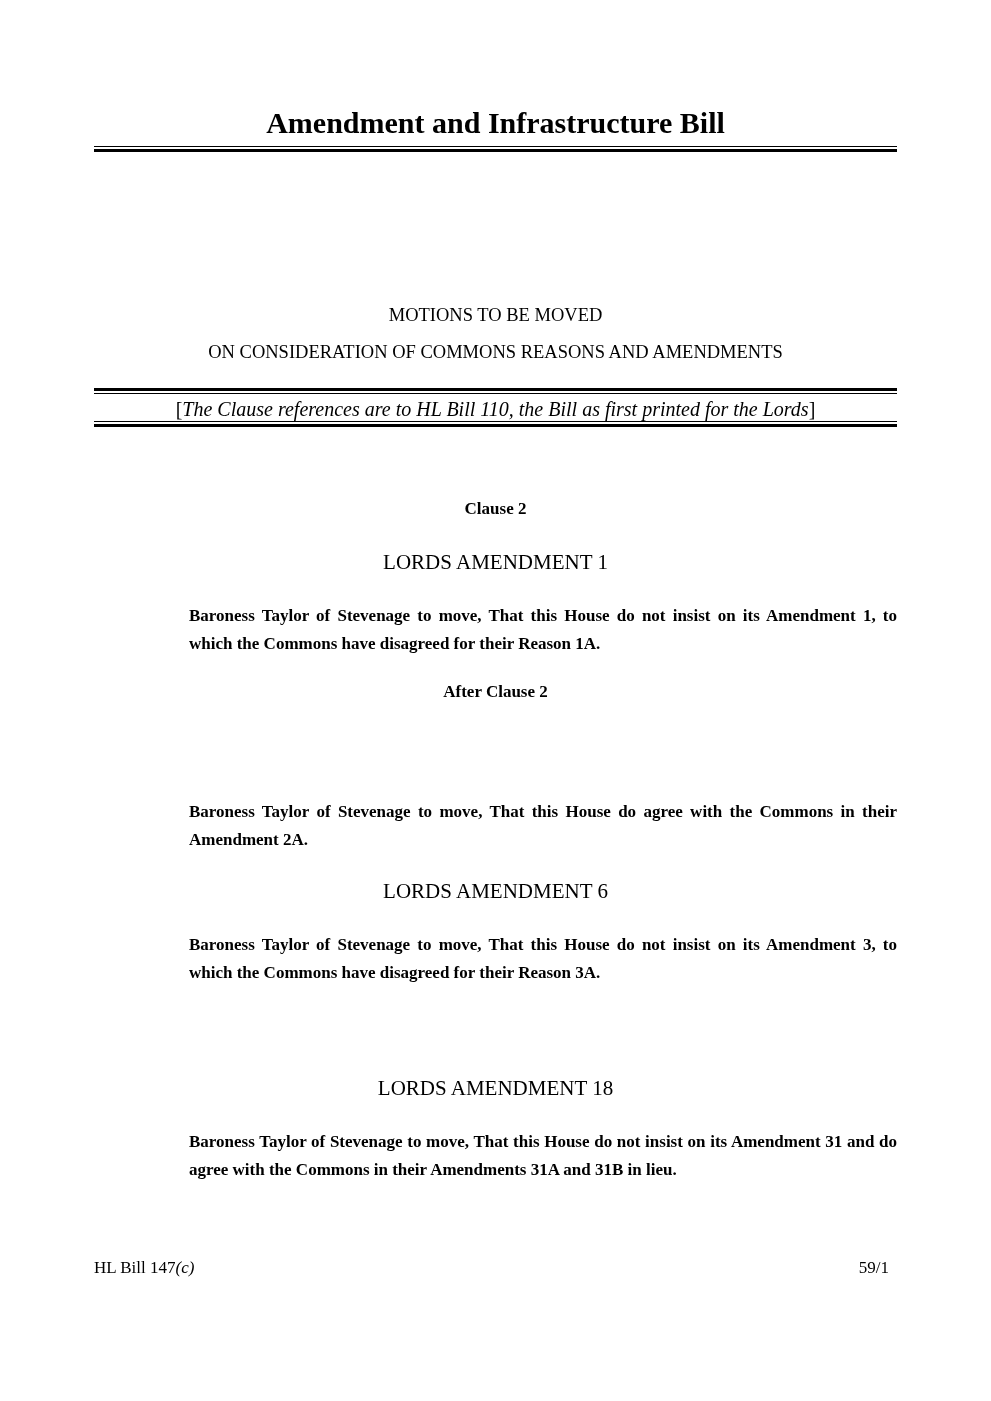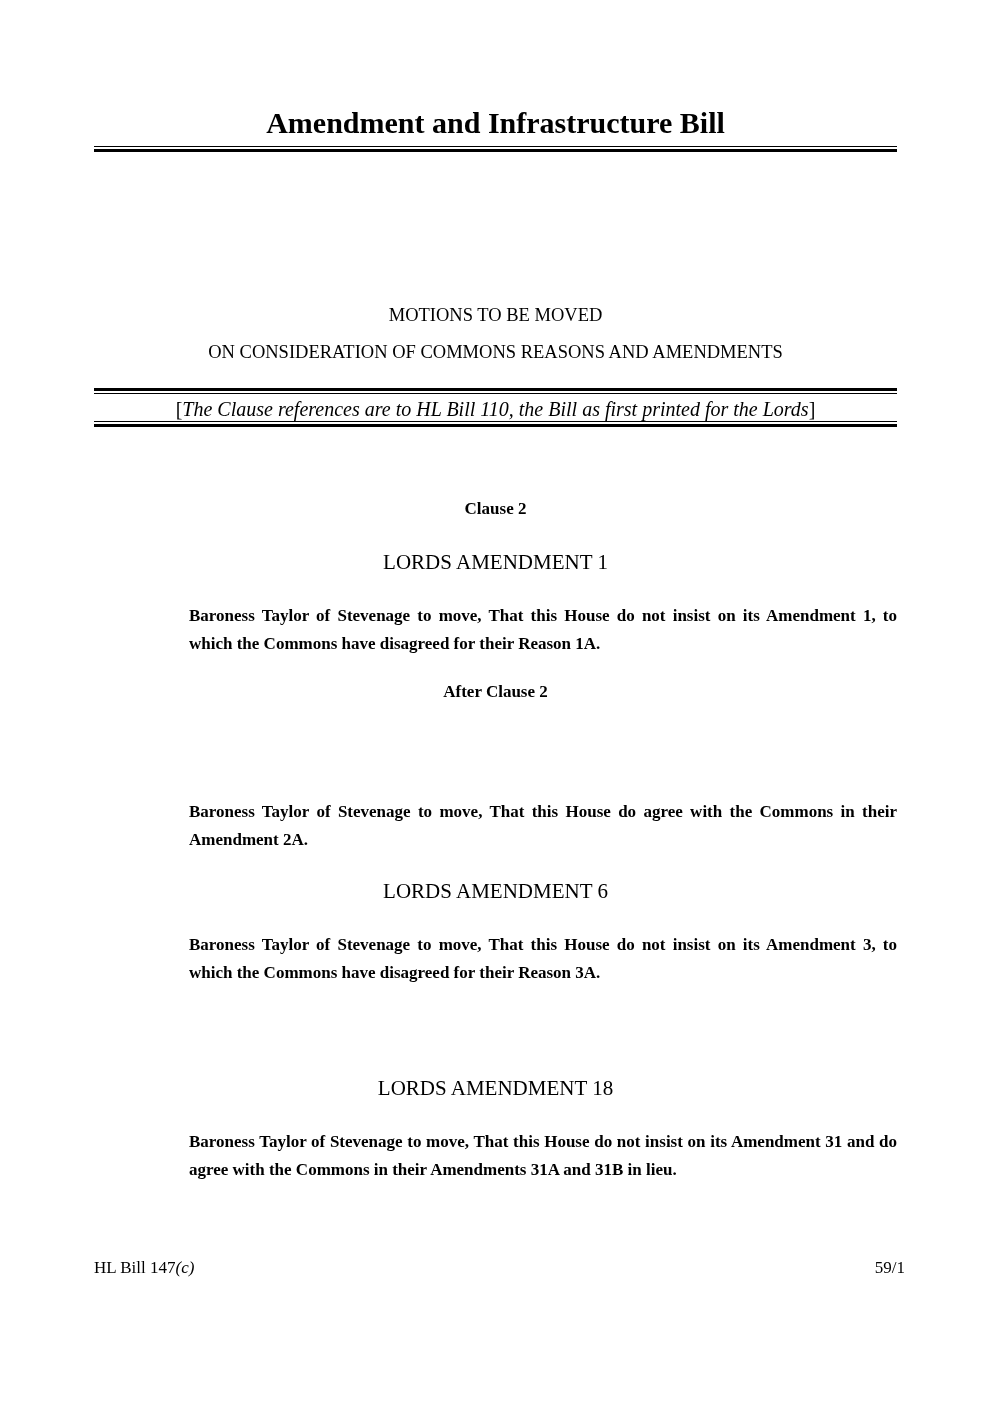--- a/index.html
+++ b/index.html
@@ -44,21 +44,21 @@
     font-family: "Liberation Serif", serif;
     font-weight: bold; font-size: 17px; line-height: 28px;
     text-align: justify; text-align-last: left;
   }
   .footer {
     top: 1258px;
     font-family: Liberation Serif, serif;
     font-size: 17px;
   }
   .footer-left { left: 94px; }
-  .footer-right { right: 86px; text-align: right; }
+  .footer-right { right: 102px; text-align: right; }
 </style>
 </head>
 <body>
 
 <div class="page">
 
   <div class="abs title center">Amendment and Infrastructure Bill</div>
   <div class="rule-thin" style="top:146px;"></div>
   <div class="rule-thick" style="top:149px;"></div>
 

